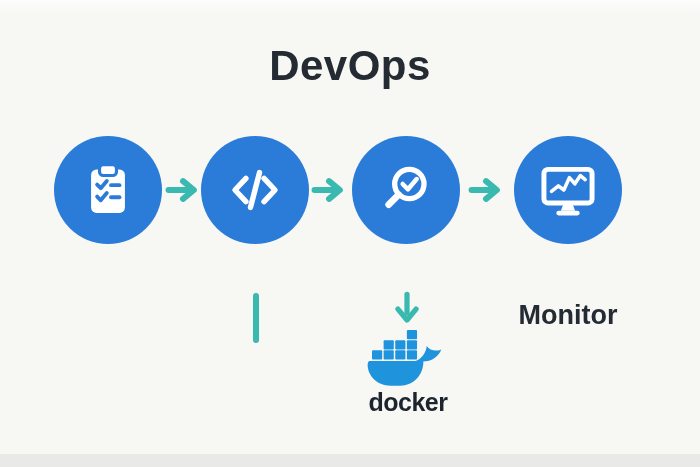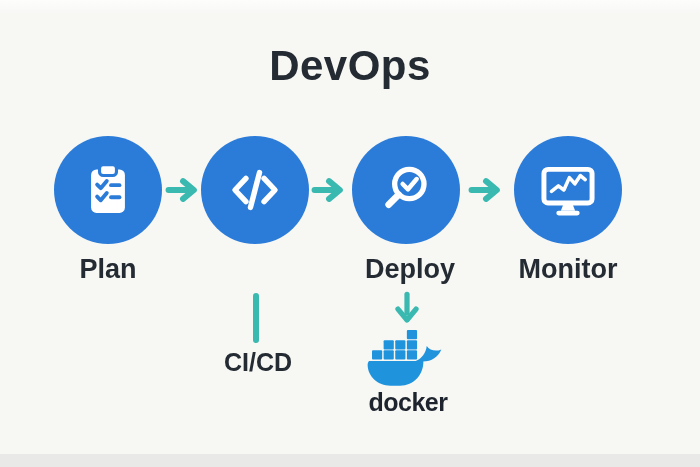--- a/index.html
+++ b/index.html
@@ -45,21 +45,21 @@
   .flow-arrow.a2{left:467px;}
   .stage-label{
     position:absolute;top:254px;
     transform:translateX(-50%);
     font-size:27px;font-weight:800;color:var(--text-dark);
     white-space:nowrap;
   }
   .stage-label.l0{left:108px;}
   .stage-label.l1{left:255px;}
   .stage-label.l2{left:410px;}
-  .stage-label.l3{left:568px;}
+  .stage-label.l3{left:568px;margin-top:46px;}
   .cicd-line{
     position:absolute;left:256px;top:293px;
     width:6px;height:50px;border-radius:3px;
     transform:translateX(-50%);
     background:var(--arrow-teal);
   }
   .cicd-label{
     position:absolute;left:258px;top:348px;
     transform:translateX(-50%);
     font-size:25px;font-weight:800;color:var(--text-dark);
@@ -145,26 +145,23 @@
       <polyline points="19,5.5 30.5,15 19,24.5" fill="none" stroke="currentColor" stroke-width="6.5" stroke-linecap="round" stroke-linejoin="round"></polyline>
     </svg>
   </span>
   <span class="flow-arrow a2">
     <svg viewBox="0 0 40 30">
       <line x1="3.5" y1="15" x2="23" y2="15" stroke="currentColor" stroke-width="6.5" stroke-linecap="round"></line>
       <polyline points="19,5.5 30.5,15 19,24.5" fill="none" stroke="currentColor" stroke-width="6.5" stroke-linecap="round" stroke-linejoin="round"></polyline>
     </svg>
   </span>
 
-  <div class="stage-label l0">Plan</div>
-  <div class="stage-label l2">Deploy</div>
   <div class="stage-label l3">Monitor</div>
 
   <div class="cicd-line"></div>
-  <div class="cicd-label">CI/CD</div>
 
   <span class="down-arrow">
     <svg viewBox="0 0 30 40">
       <line x1="15" y1="3.5" x2="15" y2="23" stroke="currentColor" stroke-width="5.5" stroke-linecap="round"></line>
       <polyline points="5.5,19 15,30.5 24.5,19" fill="none" stroke="currentColor" stroke-width="5.5" stroke-linecap="round" stroke-linejoin="round"></polyline>
     </svg>
   </span>
 
   <span class="docker-whale">
     <svg viewBox="0 0 90 64">

